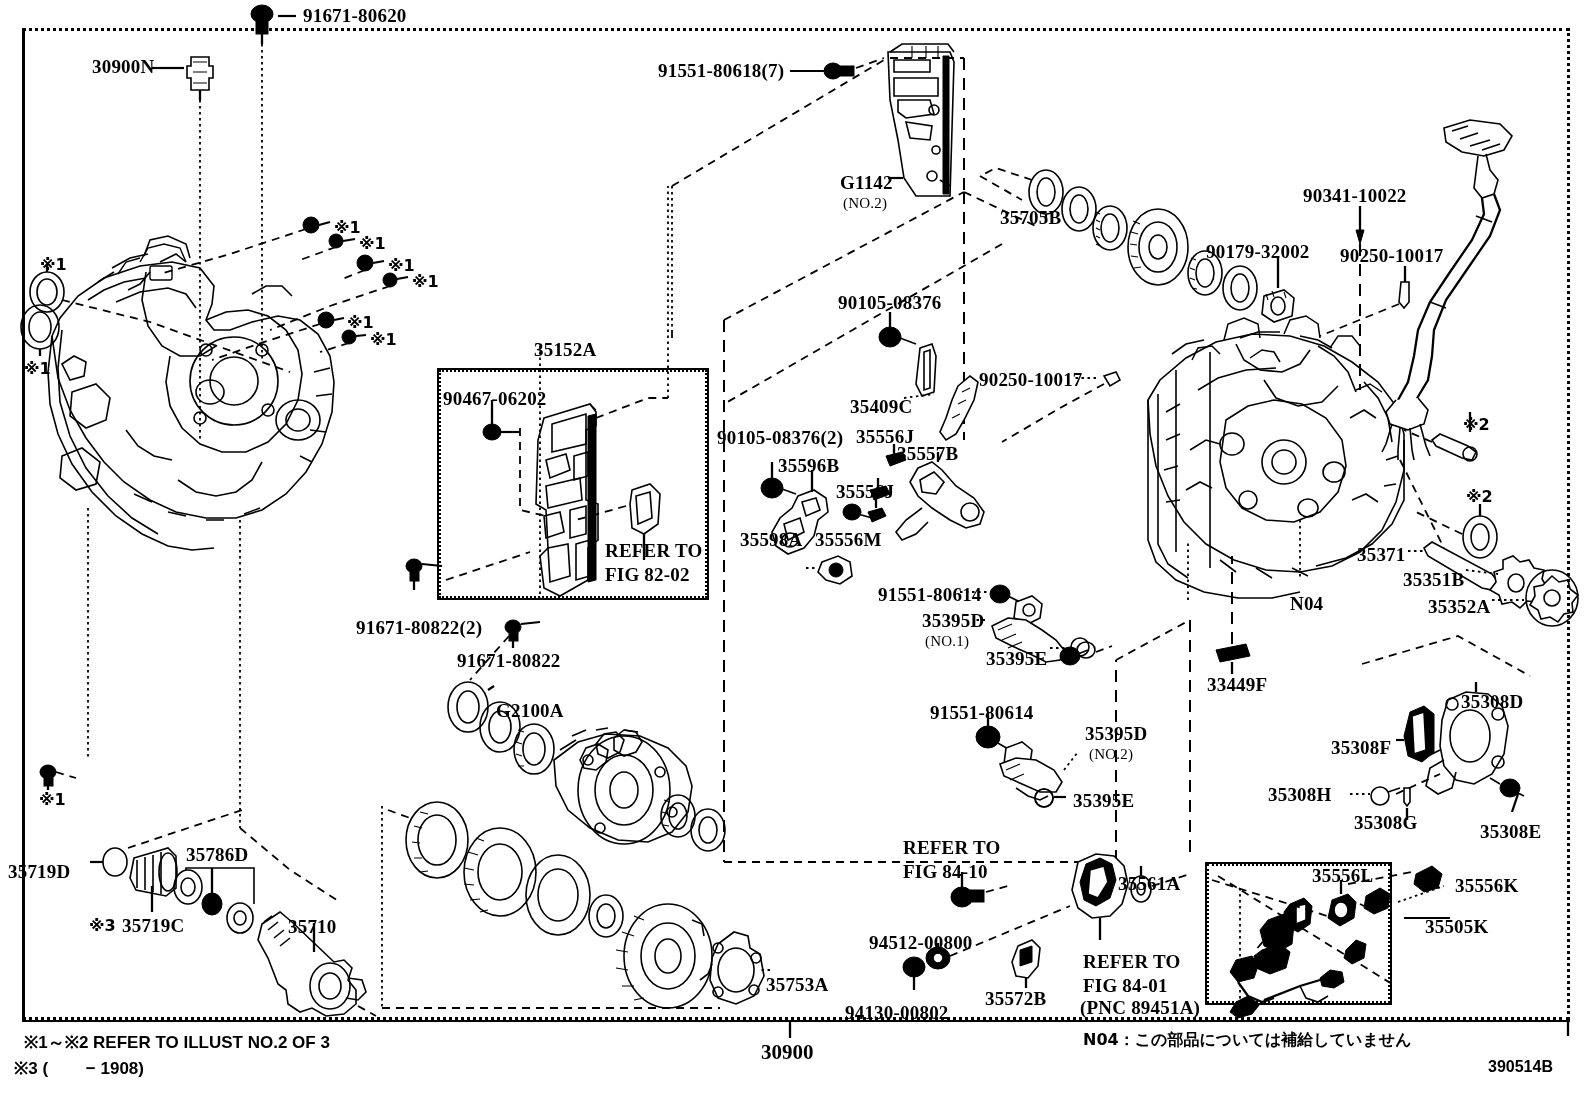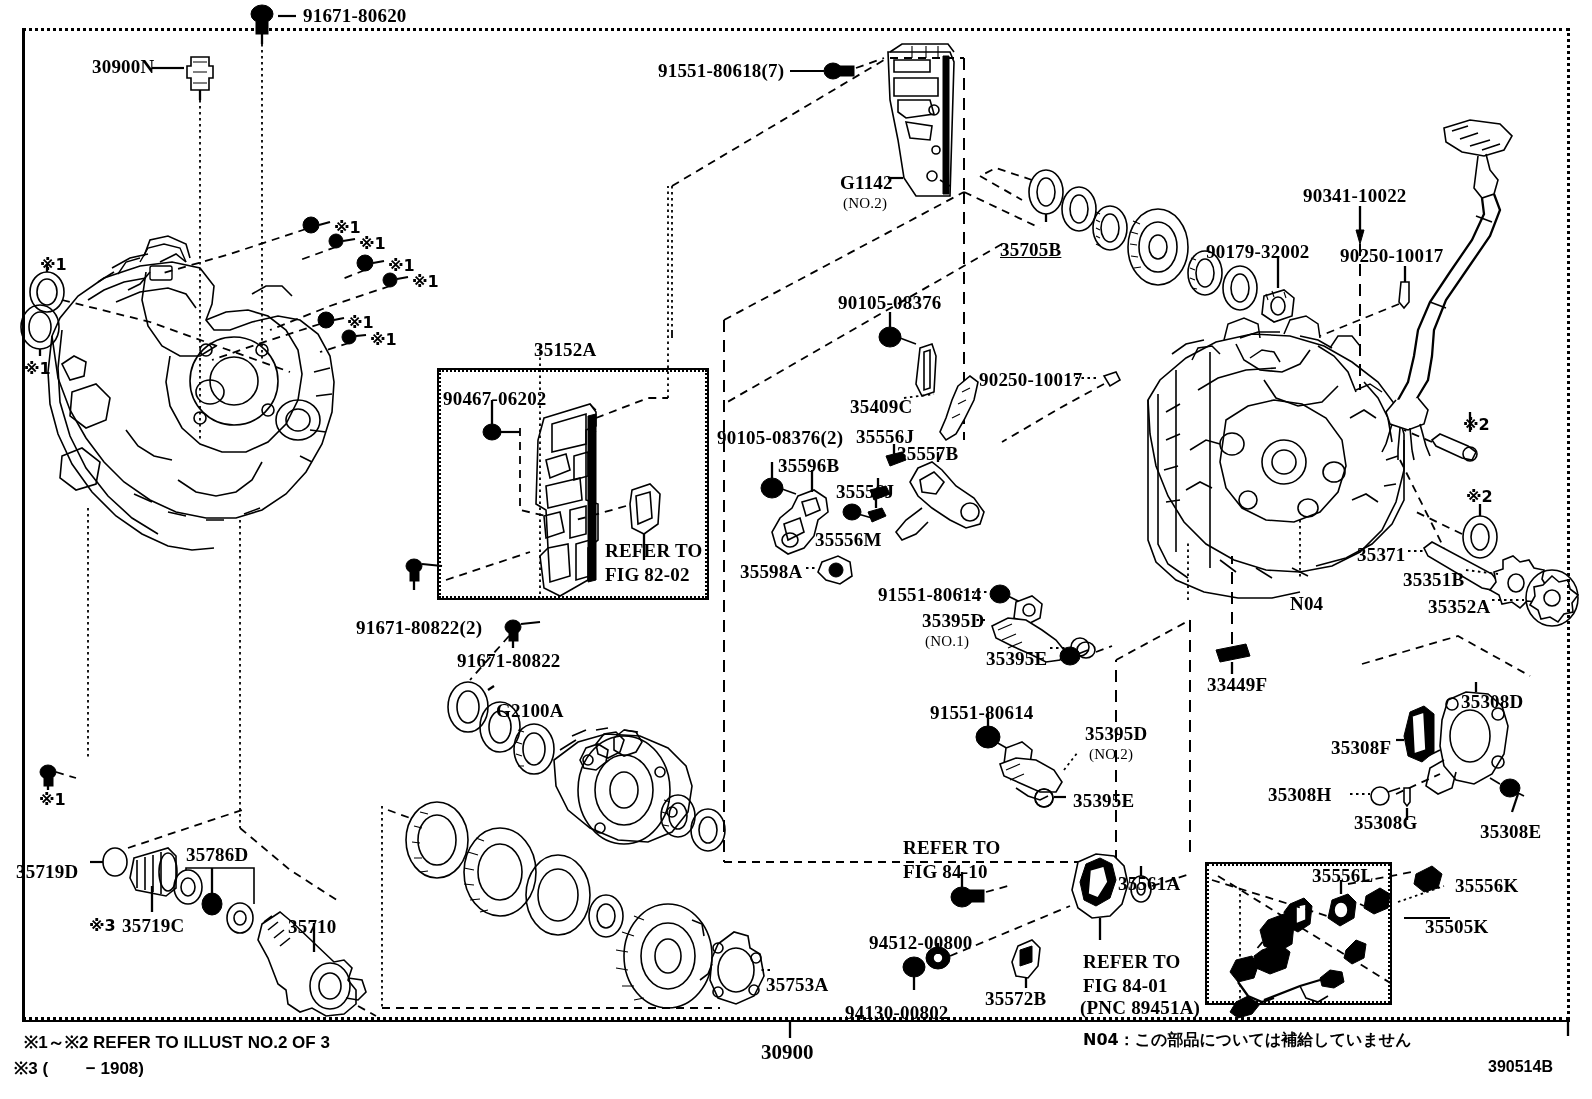--- a/index.html
+++ b/index.html
@@ -746,34 +746,34 @@
 
   <div class="inset" style="left:1205px; top:862px; width:187px; height:143px;"></div>
   <div class="inset-dotted" style="left:1207px; top:864px; width:183px; height:139px;"></div>
 
   <div id="labels-layer">
       <div class="lbl" style="left: 303px; top: 6px;">91671-80620</div>
       <div class="lbl" style="left: 92px; top: 57px;">30900N</div>
       <div class="lbl" style="left: 658px; top: 61px;">91551-80618(7)</div>
       <div class="lbl" style="left: 840px; top: 173px;">G1142</div>
       <div class="lbl sub" style="left: 843px; top: 196px;">(NO.2)</div>
-      <div class="lbl" style="left: 1000px; top: 240px; text-decoration: underline;">35705B</div>
+      <div class="lbl" style="left: 1000px; top: 208px;">35705B</div>
       <div class="lbl" style="left: 1303px; top: 186px;">90341-10022</div>
       <div class="lbl" style="left: 1206px; top: 242px;">90179-32002</div>
       <div class="lbl" style="left: 1340px; top: 246px;">90250-10017</div>
       <div class="lbl" style="left: 838px; top: 293px;">90105-08376</div>
       <div class="lbl" style="left: 979px; top: 370px;">90250-10017</div>
       <div class="lbl" style="left: 850px; top: 397px;">35409C</div>
       <div class="lbl" style="left: 717px; top: 428px;">90105-08376(2)</div>
       <div class="lbl" style="left: 856px; top: 427px;">35556J</div>
       <div class="lbl" style="left: 897px; top: 444px;">35557B</div>
       <div class="lbl" style="left: 778px; top: 456px;">35596B</div>
       <div class="lbl" style="left: 836px; top: 482px;">35556J</div>
       <div class="lbl" style="left: 815px; top: 530px; text-align: center;">35556M</div>
-      <div class="lbl" style="left: 740px; top: 562px;">35598A</div>
+      <div class="lbl" style="left: 740px; top: 530px;">35598A</div>
       <div class="lbl" style="left: 534px; top: 340px;">35152A</div>
       <div class="lbl" style="left: 443px; top: 379px; margin-top: 10px;">90467-06202</div>
       <div class="lbl" style="left: 605px; top: 541px;">REFER TO</div>
       <div class="lbl" style="left: 605px; top: 565px;">FIG 82-02</div>
       <div class="lbl" style="left: 356px; top: 618px;">91671-80822(2)</div>
       <div class="lbl" style="left: 457px; top: 651px;">91671-80822</div>
       <div class="lbl" style="left: 496px; top: 681px; margin-top: 20px;">G2100A</div>
       <div class="lbl" style="left: 878px; top: 585px;">91551-80614</div>
       <div class="lbl" style="left: 922px; top: 611px;">35395D</div>
       <div class="lbl sub" style="left: 925px; top: 634px;">(NO.1)</div>
@@ -785,21 +785,21 @@
       <div class="lbl" style="left: 1207px; top: 675px;">33449F</div>
       <div class="lbl" style="left: 1290px; top: 594px;">N04</div>
       <div class="lbl" style="left: 1357px; top: 545px;">35371</div>
       <div class="lbl" style="left: 1403px; top: 570px;">35351B</div>
       <div class="lbl" style="left: 1428px; top: 597px;">35352A</div>
       <div class="lbl" style="left: 1461px; top: 692px;">35308D</div>
       <div class="lbl" style="left: 1331px; top: 738px;">35308F</div>
       <div class="lbl" style="left: 1268px; top: 785px;">35308H</div>
       <div class="lbl" style="left: 1354px; top: 813px;">35308G</div>
       <div class="lbl" style="left: 1480px; top: 822px;">35308E</div>
-      <div class="lbl" style="left: 16px; top: 862px;">35719D</div>
+      <div class="lbl" style="left: 8px; top: 862px;">35719D</div>
       <div class="lbl" style="left: 186px; top: 845px;">35786D</div>
       <div class="lbl" style="left: 122px; top: 916px;">35719C</div>
       <div class="lbl" style="left: 288px; top: 917px;">35710</div>
       <div class="lbl" style="left: 766px; top: 975px;">35753A</div>
       <div class="lbl" style="left: 903px; top: 838px;">REFER TO</div>
       <div class="lbl" style="left: 903px; top: 862px;">FIG 84-10</div>
       <div class="lbl" style="left: 1118px; top: 874px;">35561A</div>
       <div class="lbl" style="left: 869px; top: 933px;">94512-00800</div>
       <div class="lbl" style="left: 1083px; top: 952px;">REFER TO</div>
       <div class="lbl" style="left: 1083px; top: 976px;">FIG 84-01</div>

